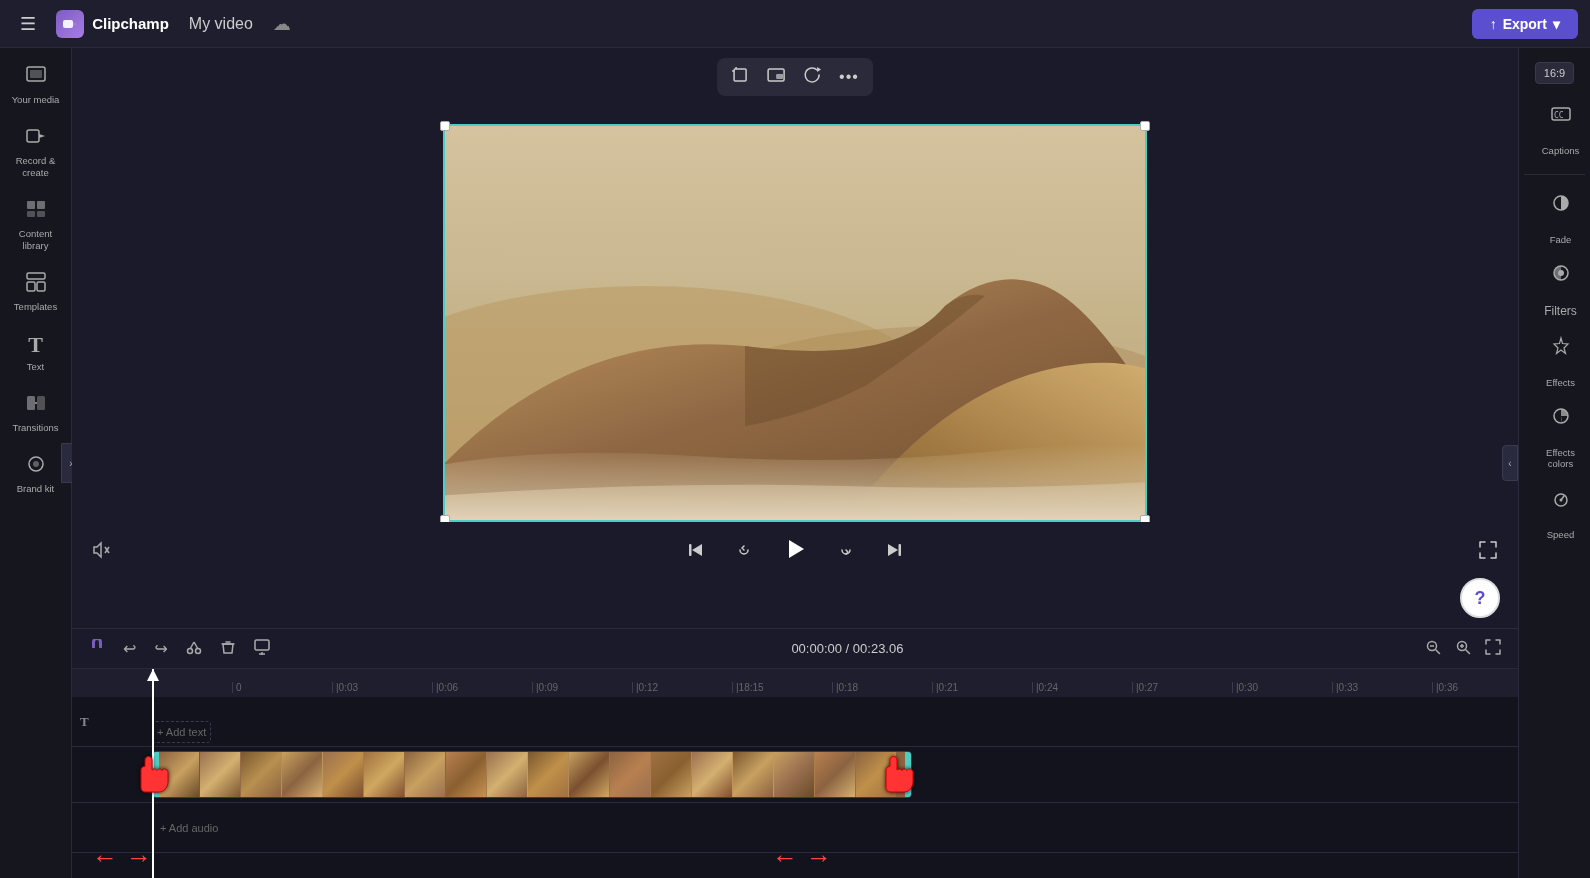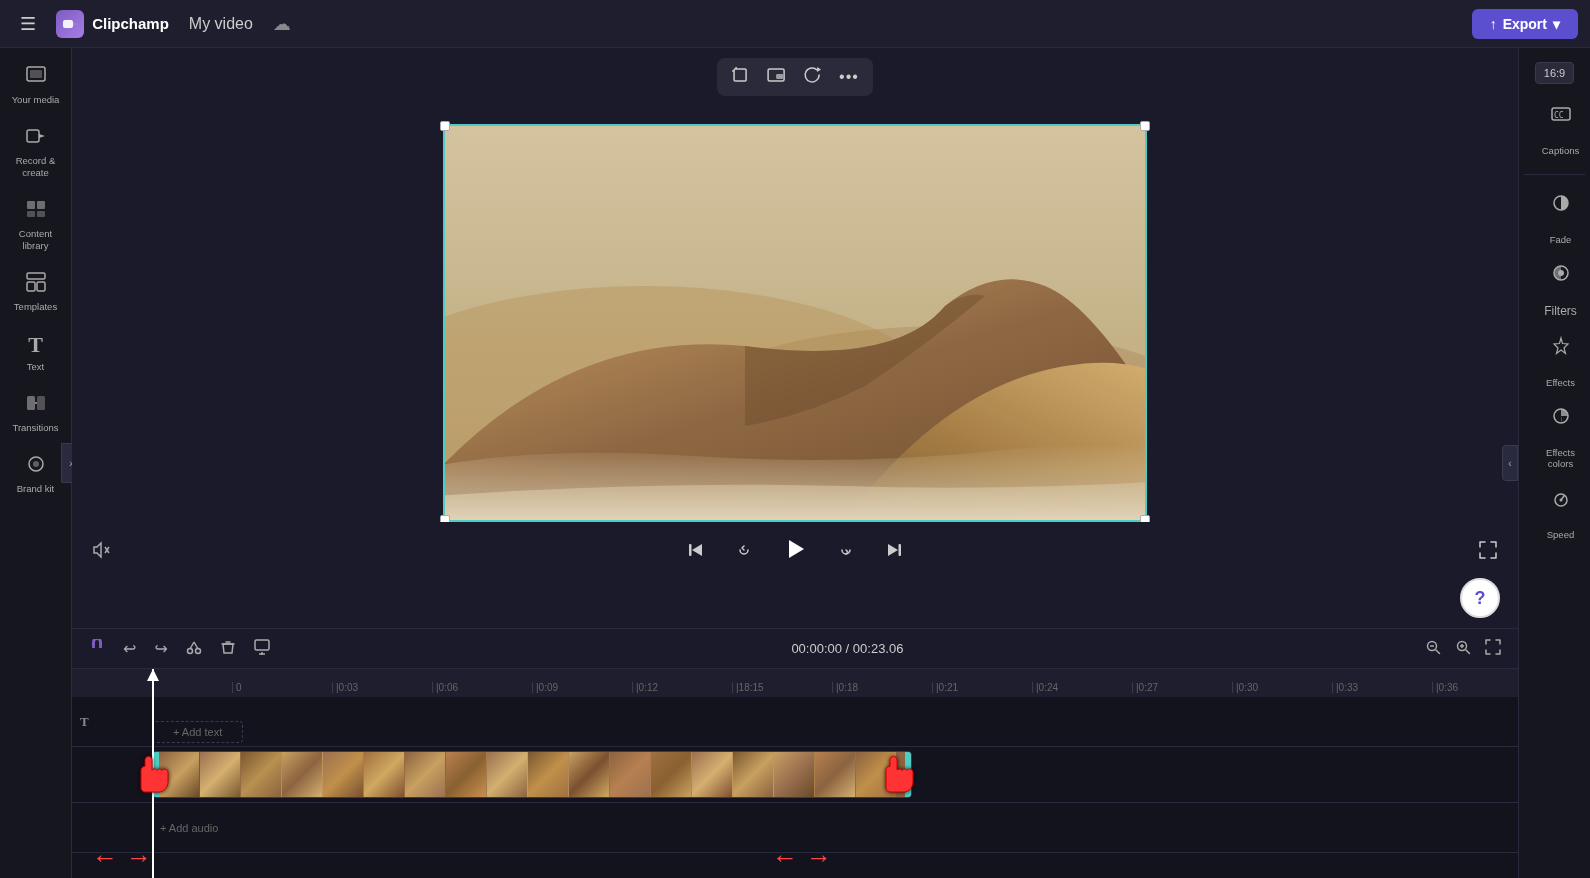--- a/index.html
+++ b/index.html
@@ -413,21 +413,21 @@
     }
     .text-track .track-content {
       display: flex;
       align-items: center;
     }
     .add-text-btn {
       background: transparent;
       border: 1px dashed #3a3a4e;
       color: #666;
       font-size: 11px;
-      padding: 4px 20px;
+      padding: 4px 4px;
       border-radius: 4px;
       cursor: pointer;
       margin-top: 20px;
     }
     .video-clip {
       position: absolute;
       left: 0;
       top: 4px;
       height: calc(100% - 8px);
       width: 760px;

